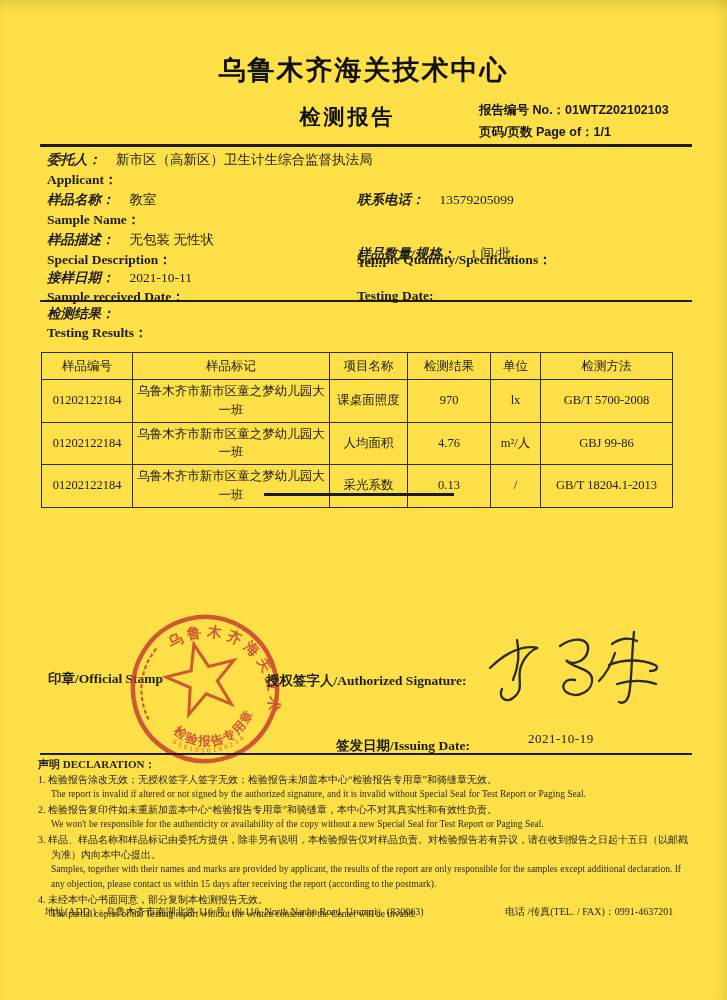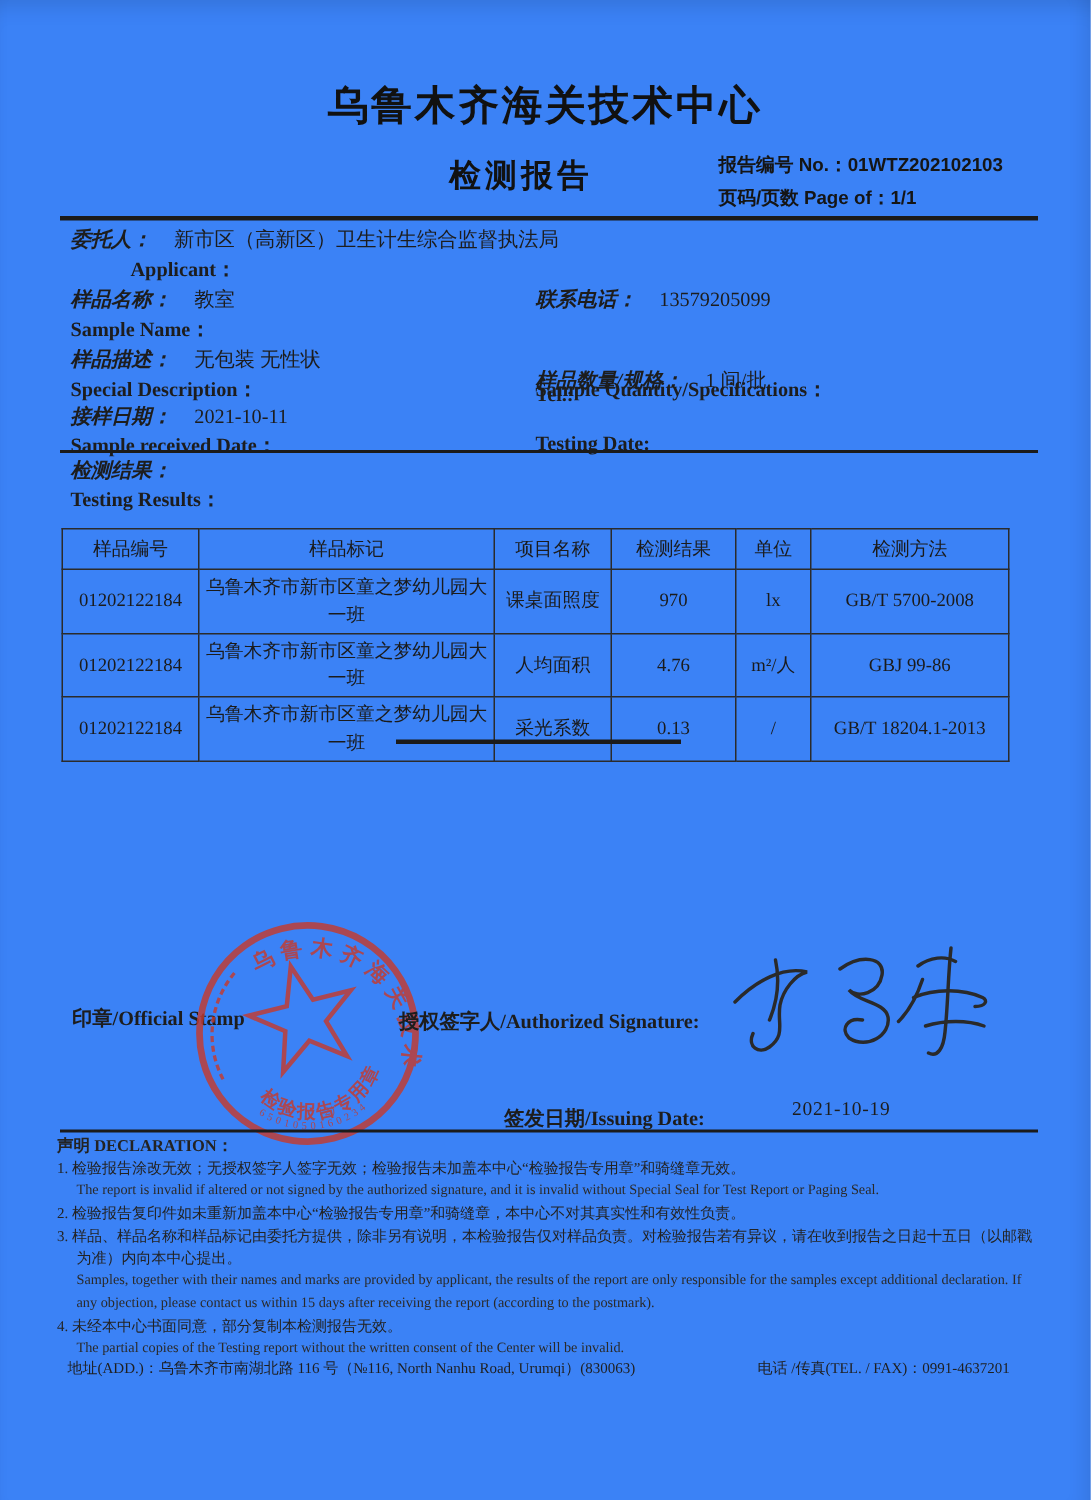--- a/index.html
+++ b/index.html
@@ -5,21 +5,21 @@
   html,body{margin:0;padding:0;}
   body{
     background:#e8e8e5;
     font-family:"Liberation Serif","DejaVu Serif",serif;
     color:#1d1d1d;
   }
   .page{
     position:relative;
     width:727px;height:1000px;
     margin:0 auto;
-    background:#3b82f6;
+    background:#fde047;
     overflow:hidden;
     box-shadow:inset 0 16px 14px -12px rgba(0,0,0,.12),
                inset -14px 0 12px -10px rgba(0,0,0,.09),
                inset 5px 0 8px -6px rgba(0,0,0,.05);
   }
   .abs{position:absolute;}
   .org-title{
     top:52px;left:0;width:727px;text-align:center;
     font-family:"Liberation Sans","DejaVu Sans",sans-serif;
     font-size:27px;font-weight:bold;letter-spacing:2px;color:#111;
@@ -77,21 +77,21 @@
   <div class="abs report-title">检测报告</div>
   <div class="abs hdr-right">
     <div><span>报告编号 No.：</span><span>01WTZ202102103</span></div>
     <div><span>页码/页数 Page of：</span><span>1/1</span></div>
   </div>
   <div class="abs rule rule-thick" style="top:144px;left:40px;width:652px;"></div>
 
   <div class="abs info-line" style="top:151px;left:47px;">
     <span class="lbl">委托人：</span><span class="val">新市区（高新区）卫生计生综合监督执法局</span>
   </div>
-  <div class="abs info-line en" style="top:171px;left:47px;margin-left:40px;">Applicant：</div>
+  <div class="abs info-line en" style="top:171px;left:47px;">Applicant：</div>
 
   <div class="abs info-line" style="top:191px;left:47px;">
     <span class="lbl">样品名称：</span><span class="val">教室</span>
   </div>
   <div class="abs info-line" style="top:191px;left:357px;">
     <span class="lbl">联系电话：</span><span class="val">13579205099</span>
   </div>
   <div class="abs info-line en" style="top:211px;left:47px;">Sample Name：</div>
   <div class="abs info-line en" style="top:211px;left:357px;margin-top:44px;">Tel.:</div>
 
@@ -204,20 +204,21 @@
   <div class="abs rule rule-thin" style="top:753px;left:40px;width:652px;"></div>
 
   <div class="abs declaration">
     <div class="dec-title">声明  DECLARATION：</div>
     <div class="dec-item">
       <div class="dec-cn">1. 检验报告涂改无效；无授权签字人签字无效；检验报告未加盖本中心“检验报告专用章”和骑缝章无效。</div>
       <div class="dec-en">The report is invalid if altered or not signed by the authorized signature, and it is invalid without Special Seal for Test Report or Paging Seal.</div>
     </div>
     <div class="dec-item">
       <div class="dec-cn">2. 检验报告复印件如未重新加盖本中心“检验报告专用章”和骑缝章，本中心不对其真实性和有效性负责。</div>
+      <div class="dec-en">We won't be responsible for the authenticity or availability of the copy without a new Special Seal for Test Report or Paging Seal.</div>
     </div>
     <div class="dec-item">
       <div class="dec-cn">3. 样品、样品名称和样品标记由委托方提供，除非另有说明，本检验报告仅对样品负责。对检验报告若有异议，请在收到报告之日起十五日（以邮戳为准）内向本中心提出。</div>
       <div class="dec-en">Samples, together with their names and marks are provided by applicant, the results of the report are only responsible for the samples except additional declaration. If any objection, please contact us within 15 days after receiving the report (according to the postmark).</div>
     </div>
     <div class="dec-item">
       <div class="dec-cn">4. 未经本中心书面同意，部分复制本检测报告无效。</div>
       <div class="dec-en">The partial copies of the Testing report without the written consent of the Center will be invalid.</div>
     </div>
   </div>

